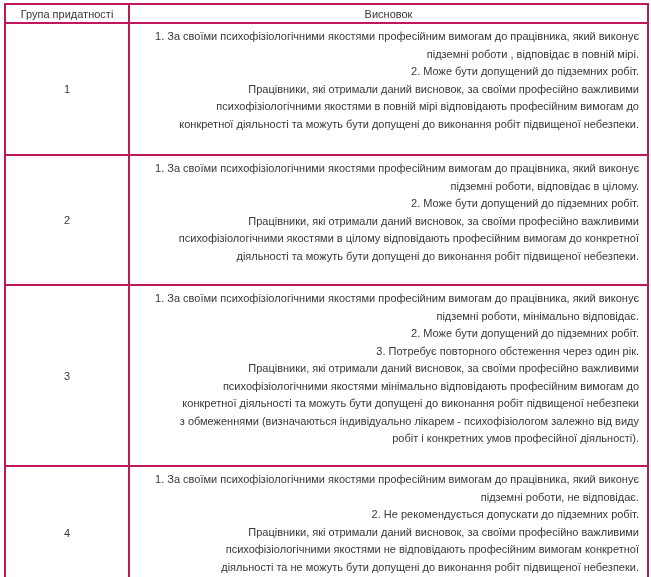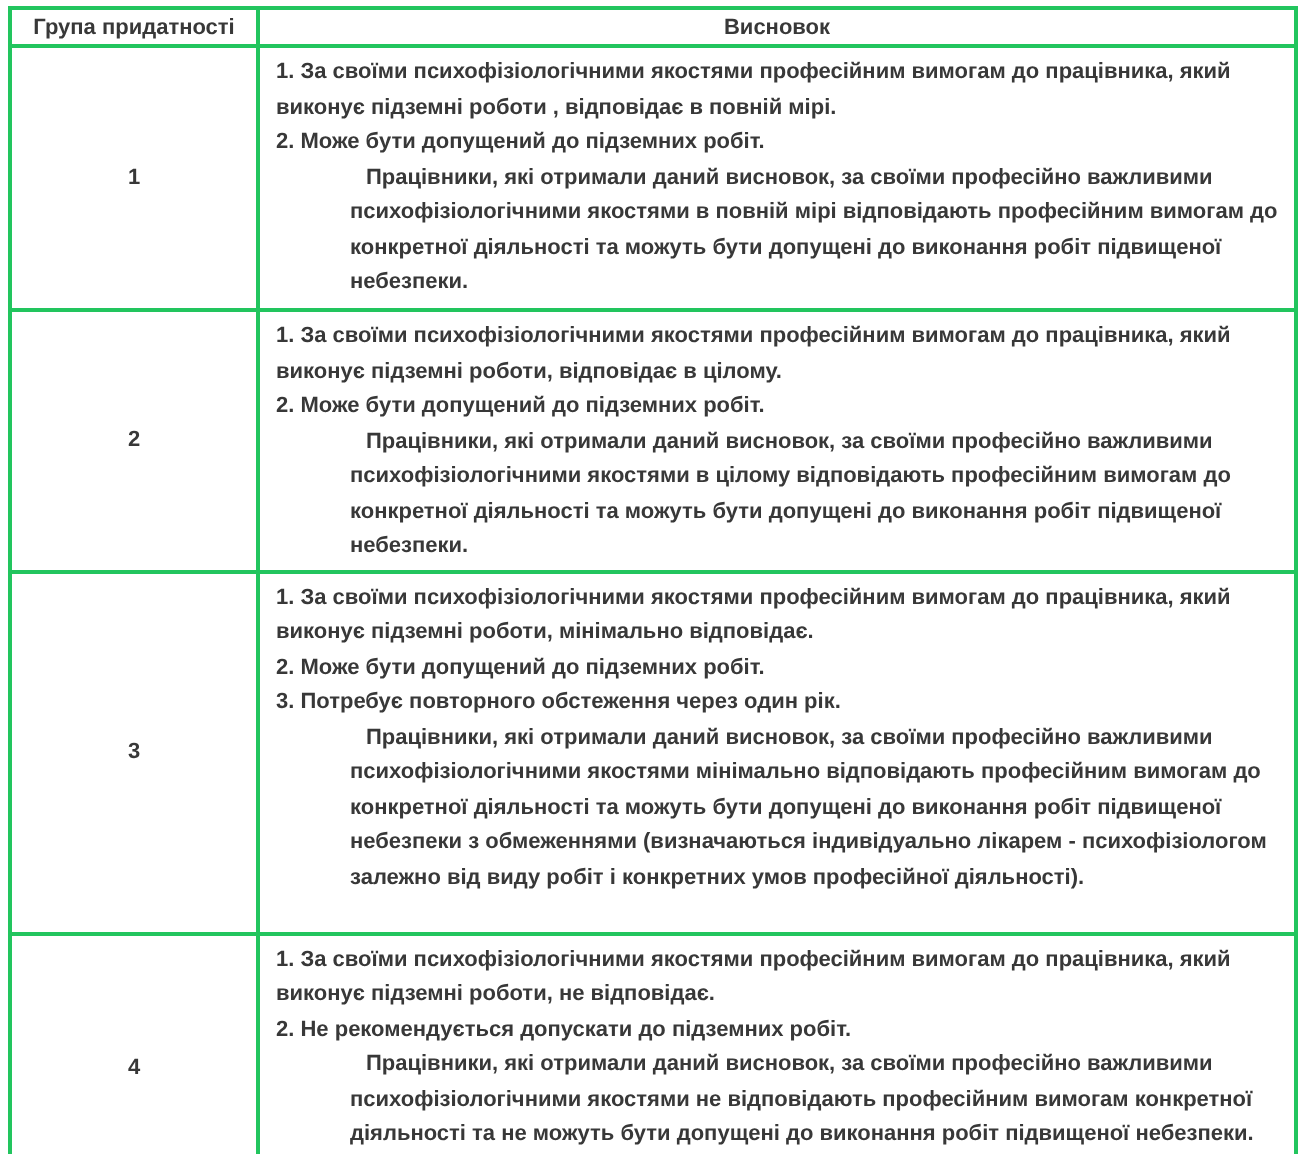--- a/index.html
+++ b/index.html
@@ -15,22 +15,22 @@
     color: #383838;
     font-size: 11px;
   }
   table.grid {
     border-collapse: collapse;
     table-layout: fixed;
     margin: 3px 4px;
     width: 643px;
   }
   table.grid th, table.grid td {
-    border: 2px solid #22c55e;
-    font-weight: bold;
+    border: 2px solid #be185d;
+    font-weight: normal;
     background: #ffffff;
   }
   col.c-group { width: 124px; }
   col.c-conclusion { width: 519px; }
   th.head-cell {
     height: 15px;
     text-align: center;
     vertical-align: middle;
     padding: 1px 2px;
     font-size: 11px;
@@ -38,20 +38,21 @@
   td.group-cell {
     text-align: center;
     vertical-align: middle;
     font-size: 11px;
   }
   td.conclusion-cell {
     vertical-align: top;
     padding: 4px 8px 2px 8px;
     line-height: 17.5px;
     font-size: 11px;
+    text-align: right;
   }
   .item { margin: 0; }
   .note {
     margin: 0 0 0 37px;
     text-indent: 8px;
   }
   tr.row-1 td { height: 124px; }
   tr.row-2 td { height: 122px; }
   tr.row-3 td { height: 173px; }
   tr.row-4 td { height: 126px; }

